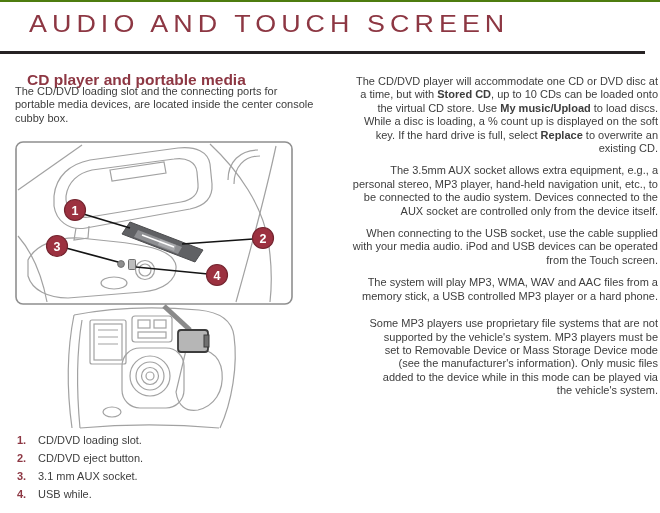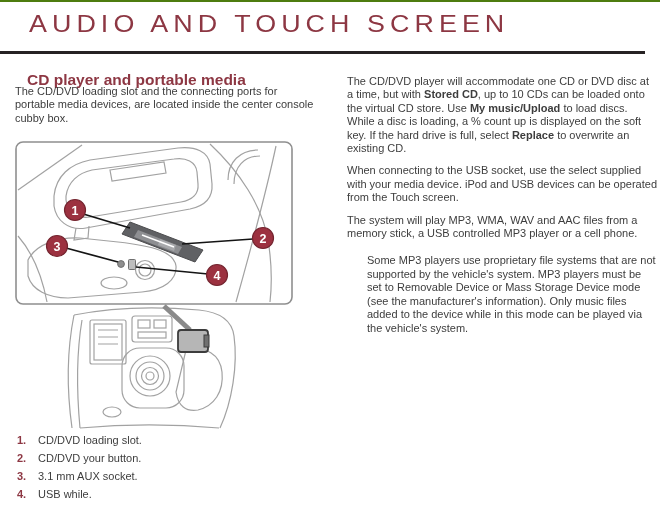--- a/index.html
+++ b/index.html
@@ -29,21 +29,21 @@
   }
   .figure-wrap{position:absolute;left:14px;top:138px;width:320px;height:292px;}
   .legend{position:absolute;left:17px;top:429px;width:300px;}
   .legend-row{display:flex;font-size:11px;line-height:18px;color:#3d3d3d;}
   .legend-num{width:21px;font-weight:bold;color:#8d3743;flex:none;}
   
   .right-col{
     position:absolute;left:347px;top:73px;width:311px;
     font-size:11px;line-height:13.4px;color:#3d3d3d;
   }
-  .right-col p{margin:0 0 9px 0;}
+  .right-col p{margin:0 0 9px 0;text-align:right;}
   .right-col p.para-gap{margin-top:14px;margin-left:20px;}
   .b{font-weight:bold;}
 </style>
 </head>
 <body>
 
 <div id="page">
 
   <h1 class="doc-title">AUDIO AND TOUCH SCREEN</h1>
   <div class="title-rule"></div>
@@ -142,32 +142,33 @@
     </svg>
   </div>
 
   <div class="legend">
     <div class="legend-row">
       <span class="legend-num">1.</span>
       <span>CD/DVD loading slot.</span>
     </div>
     <div class="legend-row">
       <span class="legend-num">2.</span>
-      <span>CD/DVD your button.</span>
+      <span>CD/DVD eject button.</span>
     </div>
     <div class="legend-row">
       <span class="legend-num">3.</span>
       <span>3.1 mm AUX socket.</span>
     </div>
     <div class="legend-row">
       <span class="legend-num">4.</span>
       <span>USB while.</span>
     </div>
   </div>
 
   <div class="right-col">
     <p><span>The CD/DVD player will accommodate one CD or DVD disc at a time, but with </span><span class="b">Stored CD</span><span>, up to 10 CDs can be loaded onto the virtual CD store. Use </span><span class="b">My music/Upload</span><span> to load discs. While a disc is loading, a % count up is displayed on the soft key. If the hard drive is full, select </span><span class="b">Replace</span><span> to overwrite an existing CD.</span></p>
-    <p><span>When connecting to the USB socket, use the select supplied with your media device. iPod and USB devices can be operated from the Touch screen.</span></p>
-    <p><span>The system will play MP3, WMA, WAV and AAC files from a memory stick, a USB controlled MP3 player or a cell phone.</span></p>
+    <p><span>The 3.5mm AUX socket allows extra equipment, e.g., a personal stereo, MP3 player, hand-held navigation unit, etc., to be connected to the audio system. Devices connected to the AUX socket are controlled only from the device itself.</span></p>
+    <p><span>When connecting to the USB socket, use the cable supplied with your media audio. iPod and USB devices can be operated from the Touch screen.</span></p>
+    <p><span>The system will play MP3, WMA, WAV and AAC files from a memory stick, a USB controlled MP3 player or a hard phone.</span></p>
     <p class="para-gap"><span>Some MP3 players use proprietary file systems that are not supported by the vehicle's system. MP3 players must be set to Removable Device or Mass Storage Device mode (see the manufacturer's information). Only music files added to the device while in this mode can be played via the vehicle's system.</span></p>
   </div>
 
 </div>
 
 </body></html>

